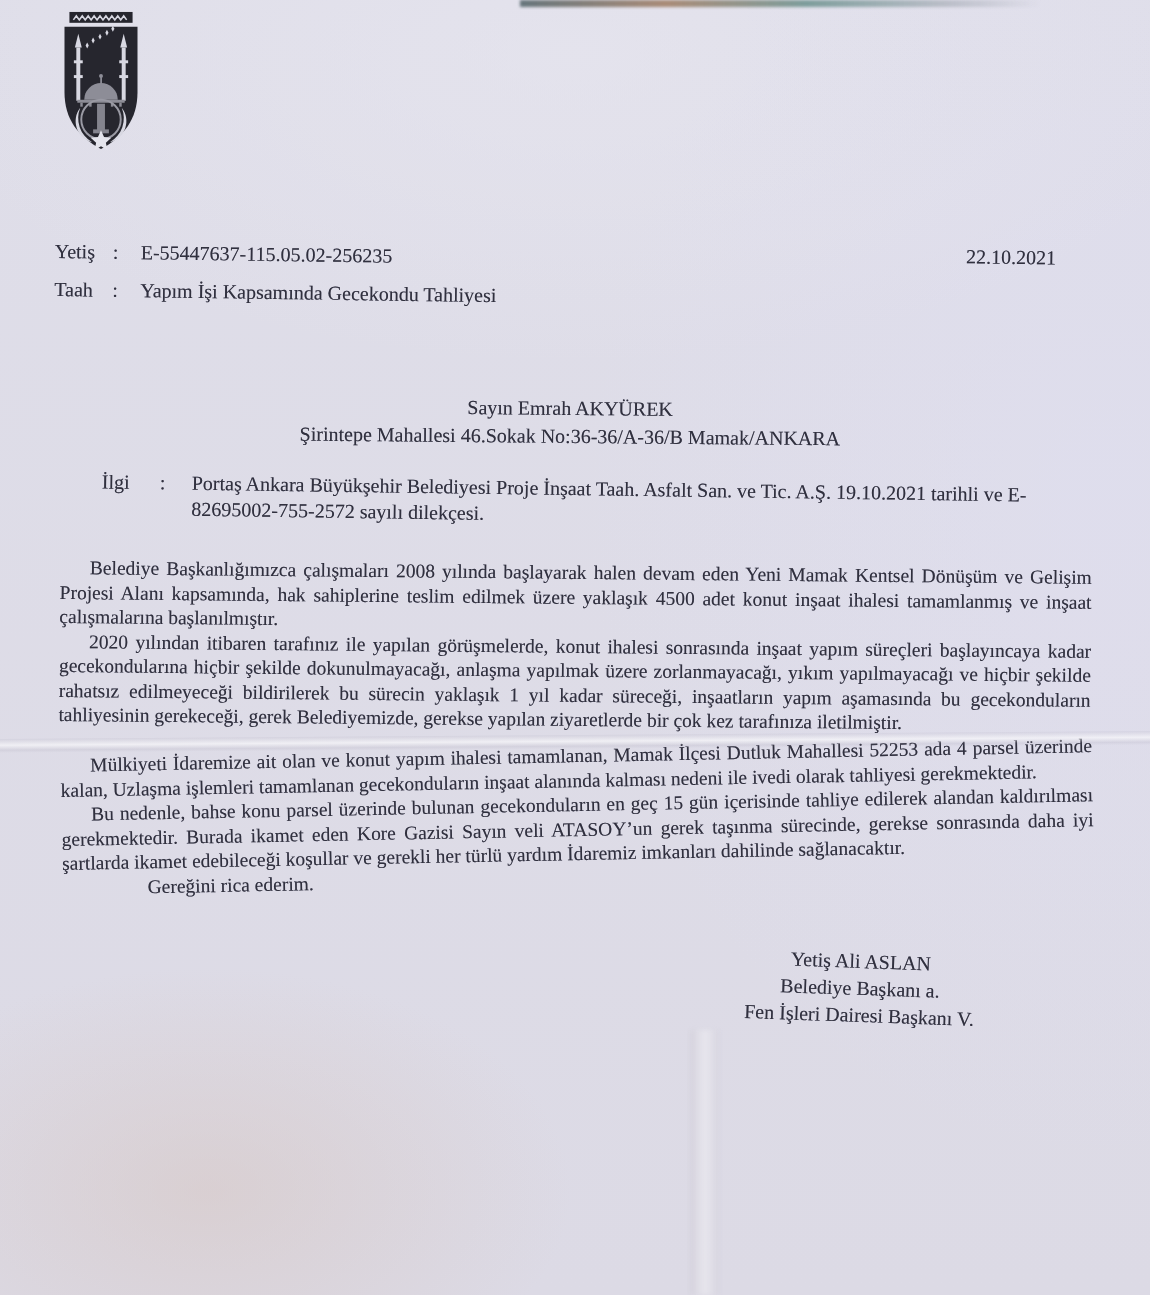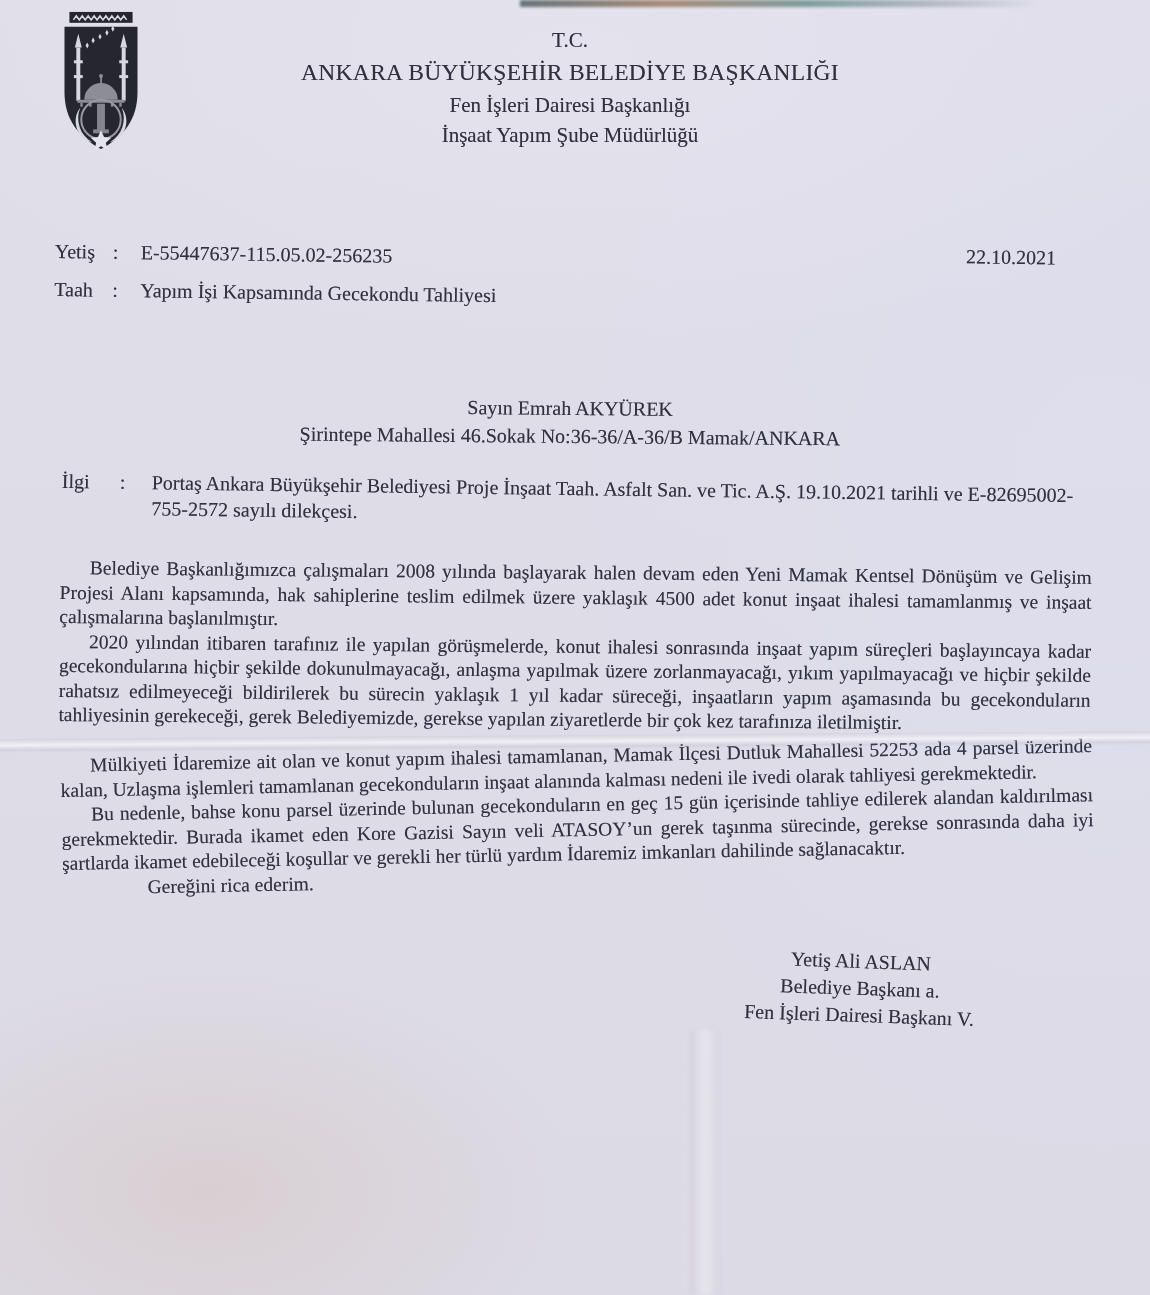--- a/index.html
+++ b/index.html
@@ -37,21 +37,21 @@
   .lh-org{font-size:23.5px;letter-spacing:.3px;margin-bottom:7px;}
   .lh-dept{font-size:21px;margin-bottom:5px;}
   .lh-branch{font-size:21px;}
   .meta{position:absolute;left:55px;top:240px;font-size:20px;transform:rotate(.8deg);transform-origin:left top;}
   .meta-row{display:flex;margin-bottom:15px;}
   .meta-label{width:58px;}
   .meta-colon{width:28px;text-align:left;}
   .date{position:absolute;left:966px;top:246px;font-size:20px;transform:rotate(.8deg);}
   .recipient{position:absolute;left:160px;top:394px;width:820px;text-align:center;font-size:20px;line-height:28px;transform:rotate(.5deg);}
   .ilgi{position:absolute;left:62px;top:468px;width:1032px;font-size:20px;line-height:26px;display:flex;transform:rotate(.8deg);transform-origin:left top;}
-  .ilgi-label{width:58px;flex:none;}
+  .ilgi-label{width:58px;flex:none;margin-left:40px;}
   .ilgi-colon{width:32px;flex:none;}
   .ilgi-text{flex:1;}
   .body-upper,.body-lower{
     position:absolute;left:60px;width:1032px;font-size:19.5px;line-height:24.5px;
     text-align:justify;
   }
   .body-upper{top:556px;transform:rotate(.55deg);transform-origin:left top;}
   .body-lower{top:754px;transform:rotate(-1.1deg);transform-origin:left top;}
   .body-upper p,.body-lower p{margin:0;text-indent:30px;}
   .closing{margin:0;padding-left:55px;text-align:left;}
@@ -96,26 +96,20 @@
     <path d="M24,100 A22,22 0 0 0 36,135 A28,28 0 0 1 24,100 Z" fill="#d8d8e2"></path>
     <path d="M66,100 A22,22 0 0 1 54,135 A28,28 0 0 0 66,100 Z" fill="#d8d8e2"></path>
     <circle cx="45" cy="112" r="20" fill="none" stroke="#9a9aa4" stroke-width="2"></circle>
 
     <rect x="41" y="96" width="8" height="28" fill="#84848e"></rect>
     <rect x="37" y="122" width="16" height="4" fill="#84848e"></rect>
 
     <polygon points="45,123 48.06,129.79 55.46,130.6 49.95,135.61 51.47,142.9 45,139.2 38.53,142.9 40.05,135.61 34.54,130.6 41.94,129.79" fill="#e4e4ec"></polygon>
   </svg>
 
-  <div class="letterhead txt">
-    <div class="lh-tc">T.C.</div>
-    <div class="lh-org">ANKARA BÜYÜKŞEHİR BELEDİYE BAŞKANLIĞI</div>
-    <div class="lh-dept">Fen İşleri Dairesi Başkanlığı</div>
-    <div class="lh-branch">İnşaat Yapım Şube Müdürlüğü</div>
-  </div>
 
   <div class="meta txt">
     <div class="meta-row">
       <span class="meta-label">Yetiş</span>
       <span class="meta-colon">:</span>
       <span>E-55447637-115.05.02-256235</span>
     </div>
     <div class="meta-row">
       <span class="meta-label">Taah</span>
       <span class="meta-colon">:</span>

